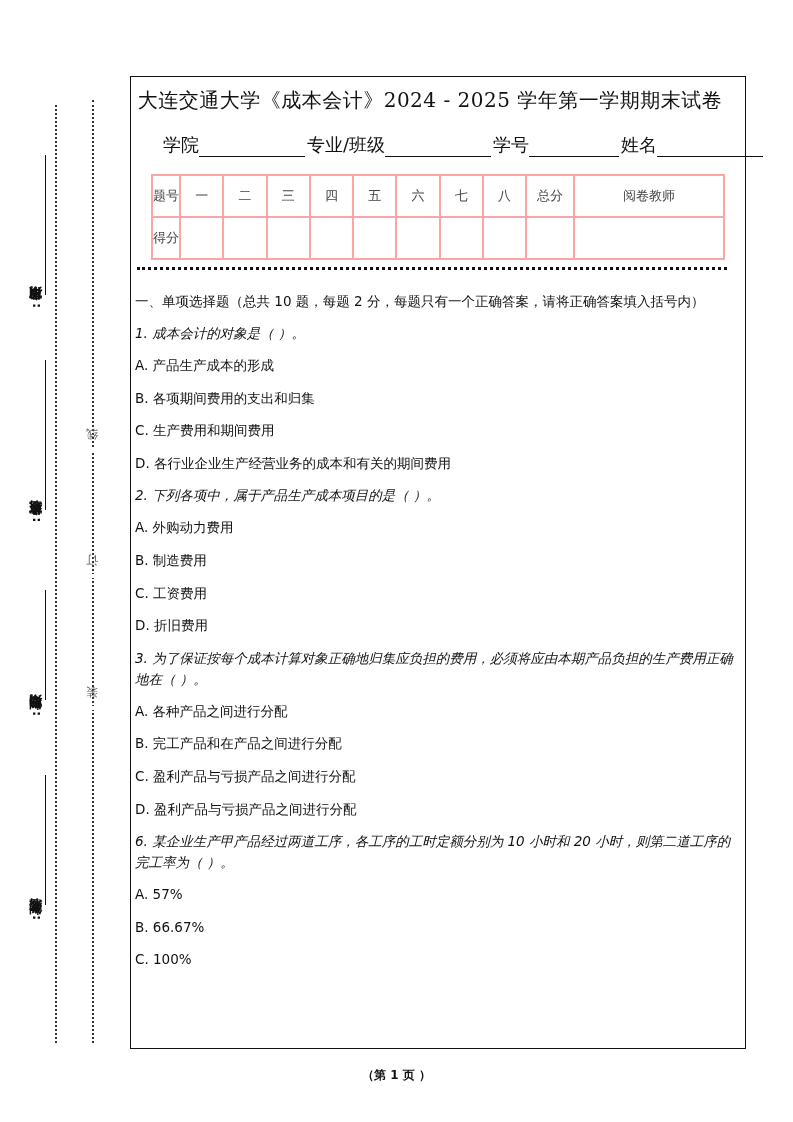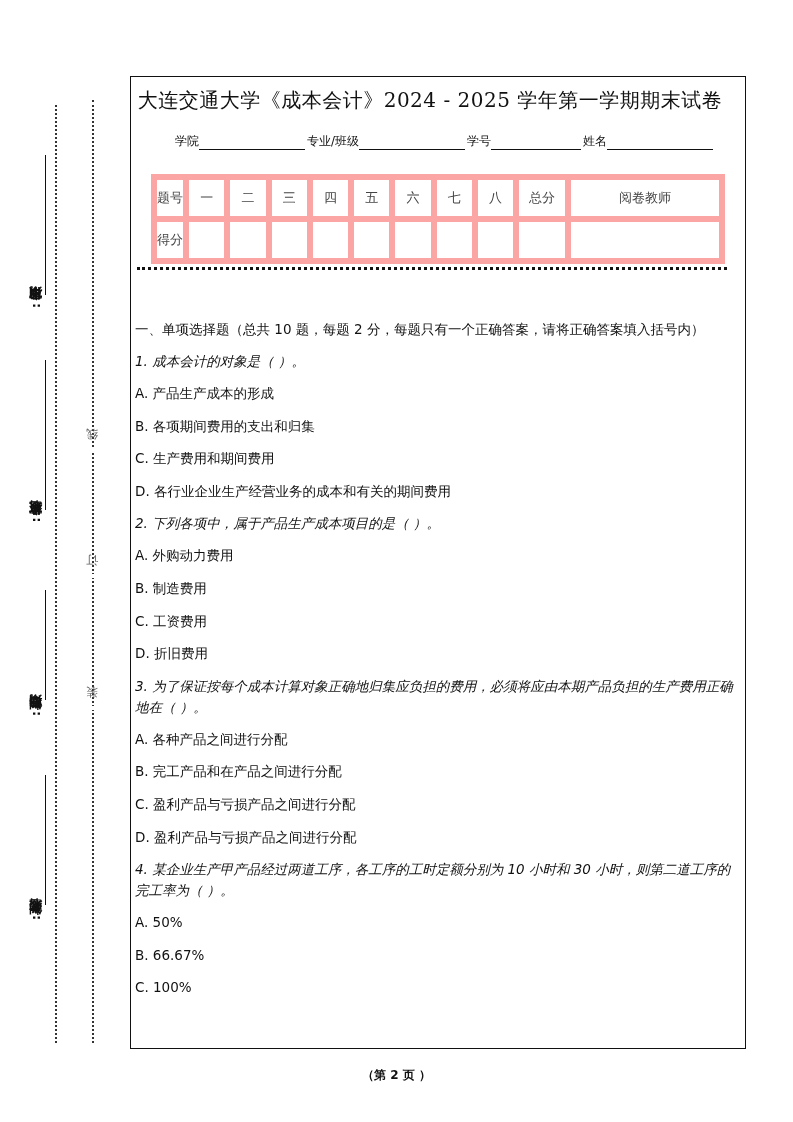--- a/index.html
+++ b/index.html
@@ -32,40 +32,40 @@
     
     .frame {
       position: absolute; left: 130px; top: 76px; width: 614px; height: 971px;
       border: 1.5px solid #111;
     }
     .title {
       position: absolute; left: 0; right: 16px; top: 10px; text-align: center;
       font-family: "DejaVu Serif", serif; font-size: 20px; letter-spacing: 0.5px;
     }
     .infoline {
-      position: absolute; top: 56px; left: 44px; font-size: 12px; display: flex; align-items: flex-end;
+      position: absolute; top: 56px; left: 32px; font-size: 18px; display: flex; align-items: flex-end;
     }
     .infoline .lbl { white-space: nowrap; }
     .infoline .blank { display: inline-block; border-bottom: 1px solid #111; height: 12px; margin-right: 2px; }
     table.score {
       position: absolute; left: 20px; top: 97px; width: 574px;
       border-collapse: collapse; font-size: 13px; color: #444;
     }
     table.score td {
-      border: 6px solid #fca5a5; text-align: center; vertical-align: middle; padding: 0;
+      border: 2px solid #fca5a5; text-align: center; vertical-align: middle; padding: 0;
     }
     table.score tr { height: 42px; }
     td.narrow { width: 26px; line-height: 20px; }
     .dotsep {
       position: absolute; left: 6px; right: 18px; top: 190px;
       border-top: 3px dotted #111;
     }
     .content {
       position: absolute; left: 4px; right: 2px; top: 214px;
-      font-size: 13.5px; line-height: 21px; margin-top: 28px;
+      font-size: 13.5px; line-height: 21px;
     }
     .content p { margin: 0; }
     .heading { margin-bottom: 11px !important; }
     .q { margin-bottom: 11px !important; font-style: italic; }
     .opt { margin-bottom: 11.6px !important; }
     .footer {
       position: absolute; top: 1067px; left: 0; right: 0; text-align: center;
       font-size: 12px; font-weight: bold;
     }
   </style>
@@ -150,20 +150,20 @@
     <p class="opt">B. 制造费用</p>
     <p class="opt">C. 工资费用</p>
     <p class="opt">D. 折旧费用</p>
 
     <p class="q">3. 为了保证按每个成本计算对象正确地归集应负担的费用，必须将应由本期产品负担的生产费用正确地在（   ）。</p>
     <p class="opt">A. 各种产品之间进行分配</p>
     <p class="opt">B. 完工产品和在产品之间进行分配</p>
     <p class="opt">C. 盈利产品与亏损产品之间进行分配</p>
     <p class="opt">D. 盈利产品与亏损产品之间进行分配</p>
 
-    <p class="q">4. 某企业生产甲产品经过两道工序，各工序的工时定额分别为 10 小时和 30 小时，则第二道工序的完工率为（   ）。</p>
-    <p class="opt">A. 50%</p>
+    <p class="q">6. 某企业生产甲产品经过两道工序，各工序的工时定额分别为 10 小时和 20 小时，则第二道工序的完工率为（   ）。</p>
+    <p class="opt">A. 57%</p>
     <p class="opt">B. 66.67%</p>
     <p class="opt">C. 100%</p>
   </div>
 </div>
 
-<div class="footer">（第 2 页 ）</div>
+<div class="footer">（第 1 页 ）</div>
 
 </body></html>

